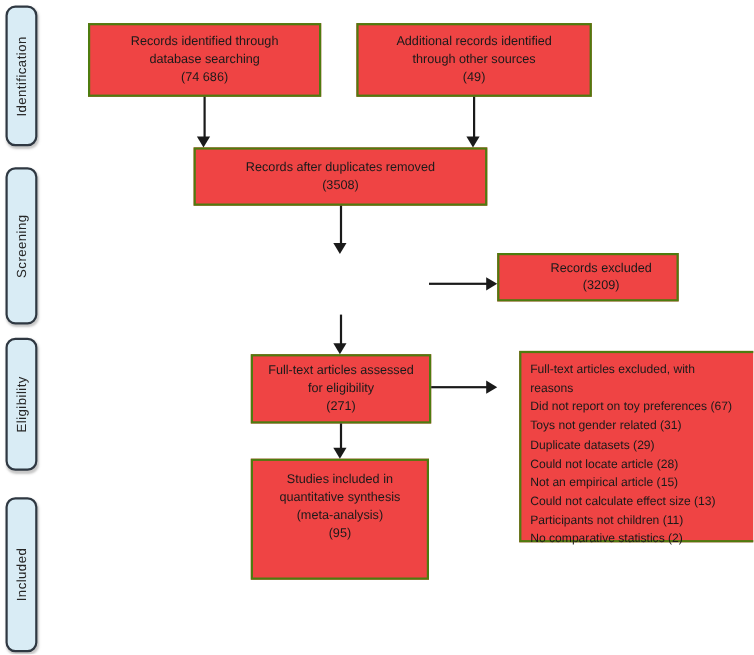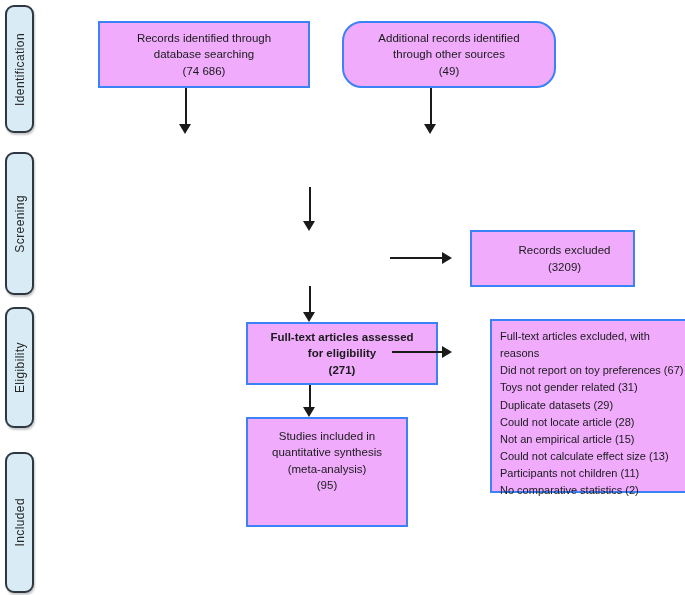--- a/index.html
+++ b/index.html
@@ -33,28 +33,27 @@
     writing-mode: vertical-rl;
     transform: rotate(180deg);
     font-size: 12px;
     color: #262626;
     letter-spacing: 0.4px;
     white-space: nowrap;
   }
   
   .box {
     position: absolute;
-    background: #f0abfc;
-    border: 2px solid #3b82f6;
+    background: #ef4444;
+    border: 2px solid #4d7c0f;
     box-sizing: border-box;
     display: flex;
     align-items: center;
     justify-content: center;
     color: #1a1a1a;
-    margin-left: 18px;
   }
   .box-text {
     white-space: pre-line;
     text-align: center;
     font-size: 11.5px;
     line-height: 1.42;
   }
   .box.align-left {
     align-items: flex-start;
     justify-content: flex-start;
@@ -113,30 +112,34 @@
   </div>
   <div class="stage" style="top:452px; height:141px;">
     <span class="stage-text">Included</span>
   </div>
 
   <div class="box" style="left:80px; top:21px; width:212px; height:67px;">
     <span class="box-text">Records identified through
 database searching
 (74 686)</span>
   </div>
-  <div class="box" style="left:324px; top:21px; width:214px; height:67px;border-radius:20px;">
+  <div class="box" style="left:324px; top:21px; width:214px; height:67px;">
     <span class="box-text">Additional records identified
 through other sources
 (49)</span>
   </div>
-  <div class="box" style="left:452px; top:230px; width:165px; height:57px;padding-left:24px;">
+  <div class="box" style="left:176px; top:134px; width:267px; height:53px;">
+    <span class="box-text">Records after duplicates removed
+(3508)</span>
+  </div>
+  <div class="box" style="left:452px; top:230px; width:165px; height:44px;padding-left:24px;">
     <span class="box-text">Records excluded
 (3209)</span>
   </div>
-  <div class="box" style="left:228px; top:322px; width:192px; height:63px;font-weight:bold;">
+  <div class="box" style="left:228px; top:322px; width:164px; height:63px;">
     <span class="box-text">Full-text articles assessed
 for eligibility
 (271)</span>
   </div>
   <div class="box align-left" style="left:472px; top:319px; width:232px; height:174px;">
     <span class="box-text">Full-text articles excluded, with
 reasons
 Did not report on toy preferences (67)
 Toys not gender related (31)
 Duplicate datasets (29)

